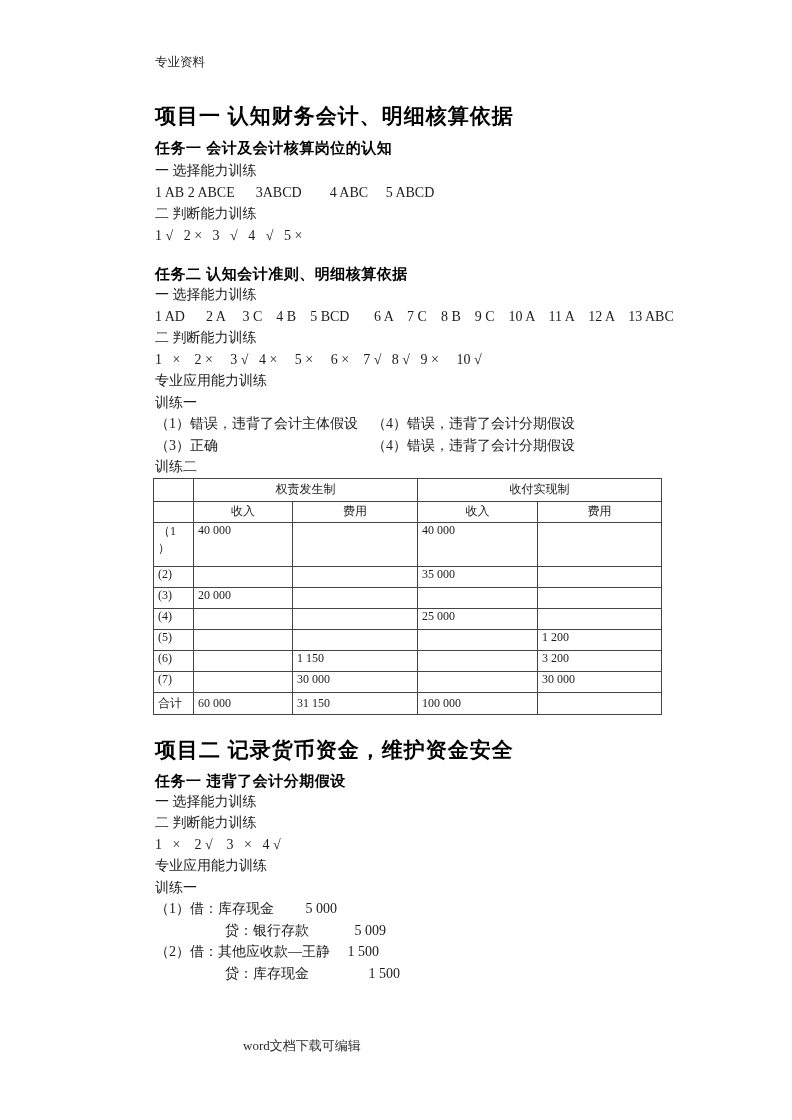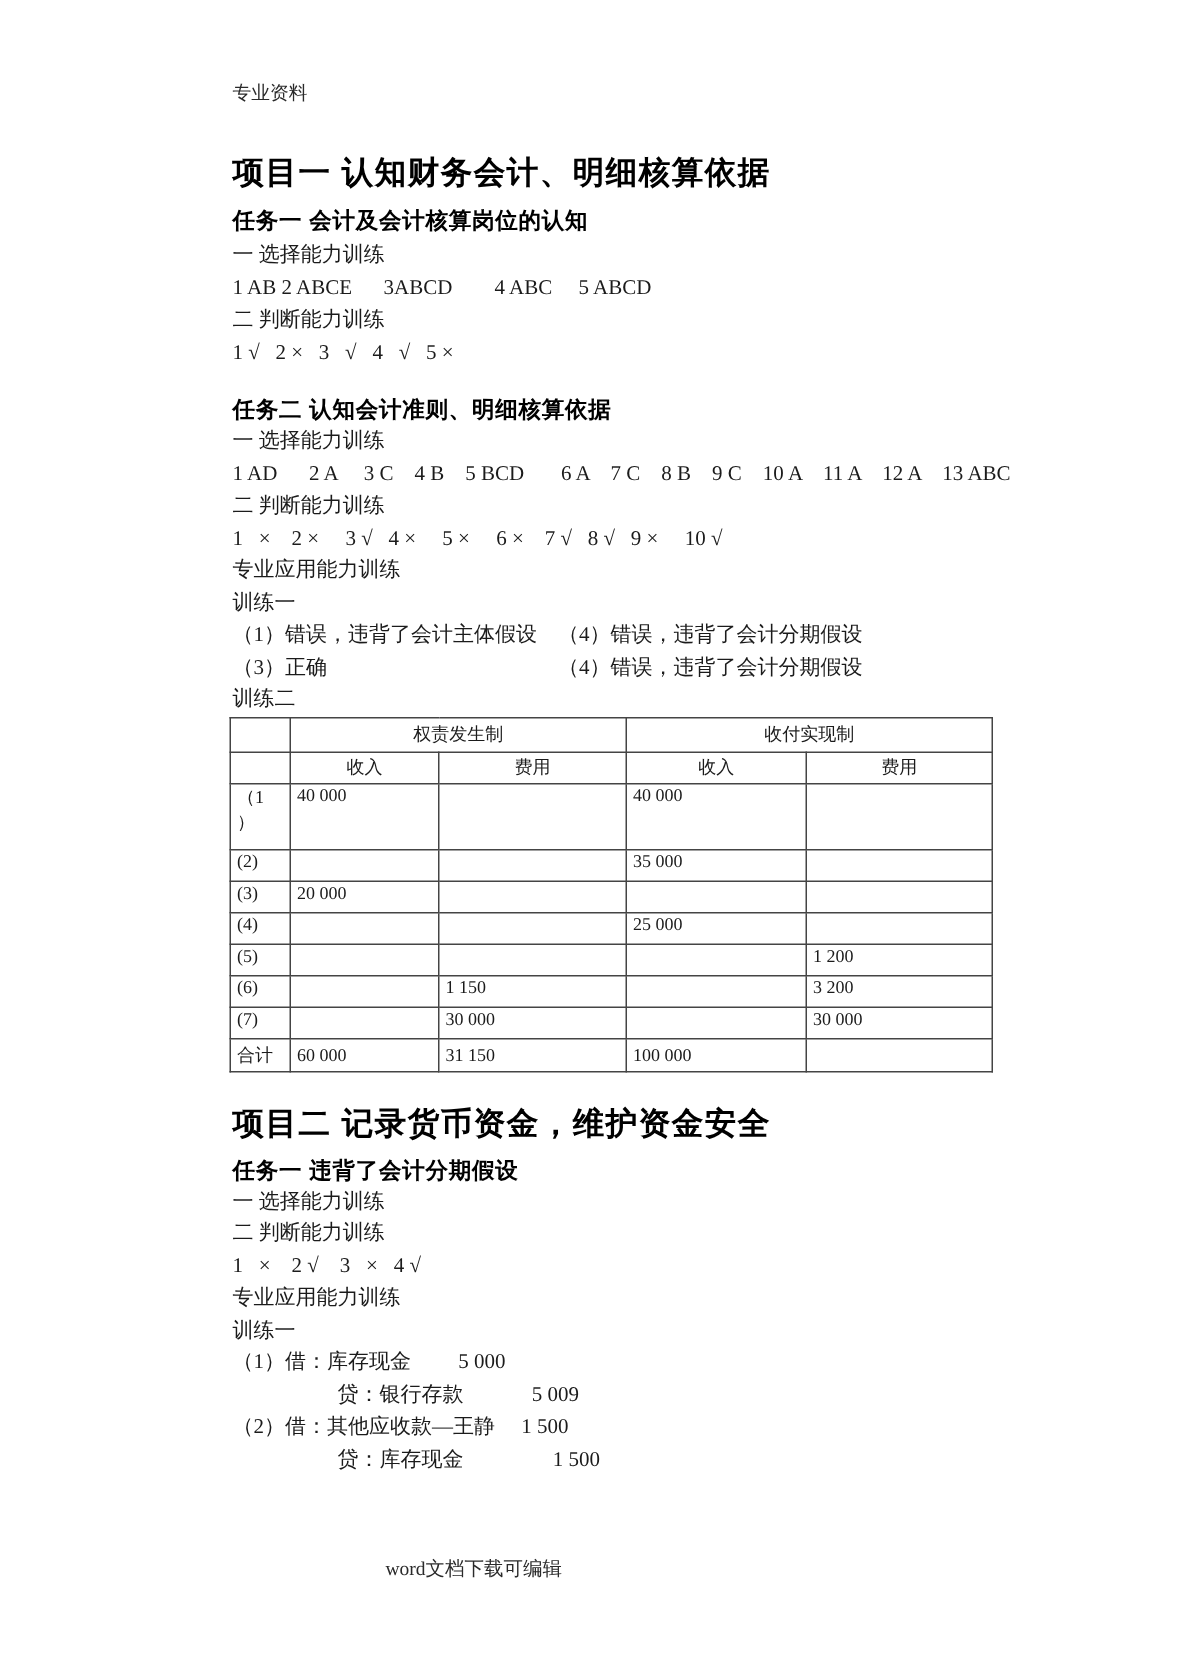--- a/index.html
+++ b/index.html
@@ -82,21 +82,21 @@
   tr.last td.lbl { vertical-align: middle; padding-top: 0; }
   td.num { text-align: left; vertical-align: top; padding-top: 1px; }
   tr.last td.num { vertical-align: middle; padding-top: 0; }
   .col-label { width: 40px; }
   .col-a { width: 99px; }
   .col-b { width: 125px; }
   .col-c { width: 120px; }
   .col-d { width: 124px; }
   .footer {
     position: absolute;
-    left: 257px;
+    left: 243px;
     top: 1037px;
     font-size: 13px;
     color: #2a2a2a;
   }
 </style>
 </head>
 <body>
 
 <div class="page">
   <div class="content">

